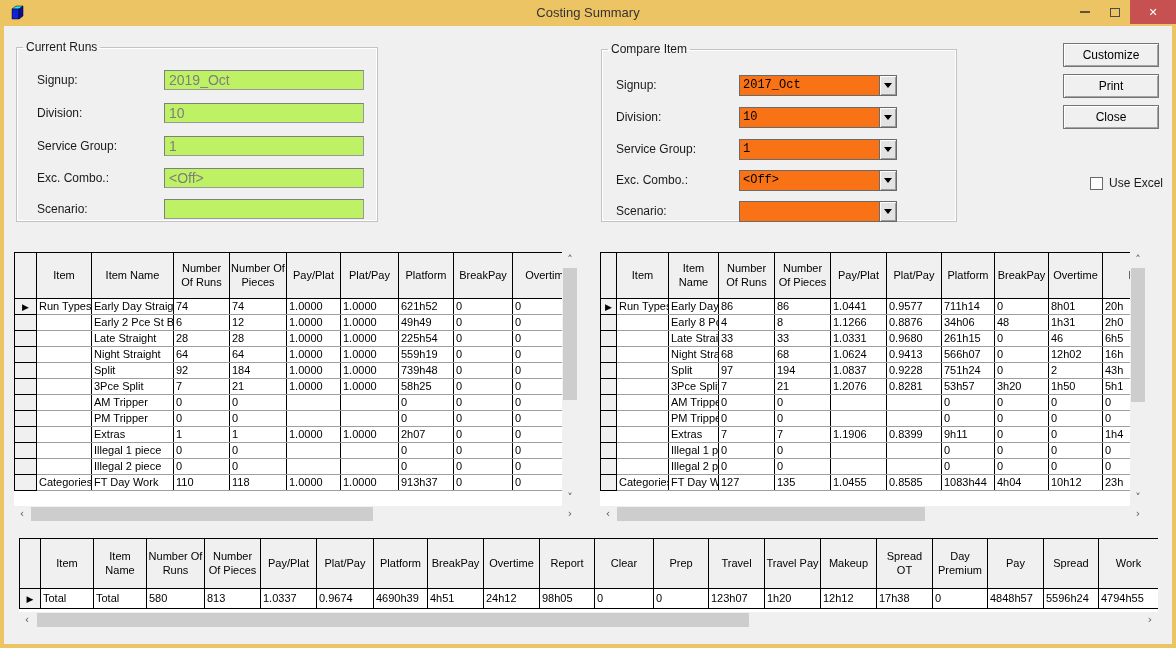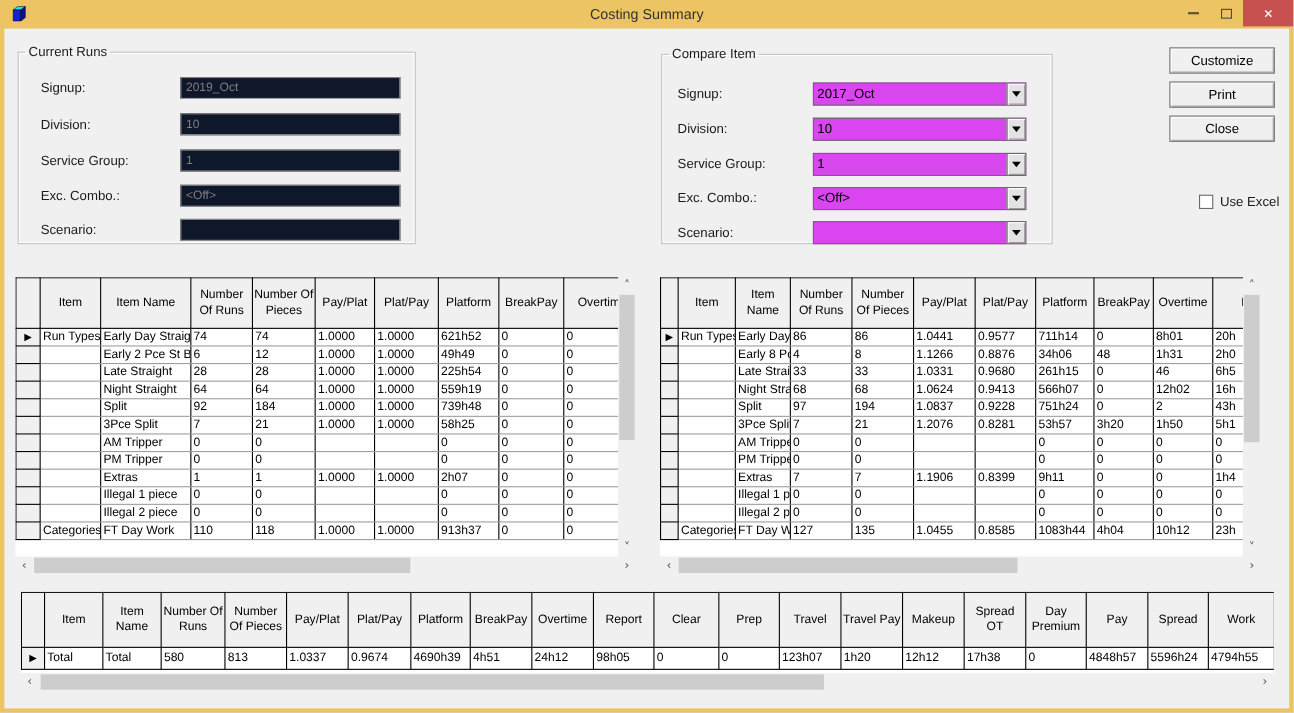--- a/index.html
+++ b/index.html
@@ -18,22 +18,22 @@
   .dash{width:10px;height:2px;background:#5d5537;}
   .maxbox{width:10px;height:9px;border:1.5px solid #4a4a4a;background:transparent;}
 
   
   .client{position:absolute;left:4px;top:26px;right:4px;bottom:4px;background:#f0f0f0;}
 
   fieldset.group{position:absolute;border:1px solid #c3c3c3;border-radius:0;margin:0;padding:0;background:#f0f0f0;box-shadow:inset 0 0 0 1px #ffffff;}
   fieldset.group legend{font-size:12px;color:#1a1a1a;margin-left:6px;padding:0 3px;}
   .field-row{position:absolute;height:21px;}
   .field-label{position:absolute;left:0;top:3px;font-size:12px;color:#1a1a1a;white-space:nowrap;}
-  .textbox{position:absolute;width:200px;height:20px;background:#0f172a;border:1px solid #999;border-top-color:#7f7f7f;border-left-color:#7f7f7f;color:#7e7e7e;font-size:11px;line-height:18px;padding:0 4px;overflow:hidden;}
-  .combo{position:absolute;width:194px;height:21px;background:#d946ef;border:1px solid #6a6a6a;display:flex;}
+  .textbox{position:absolute;width:200px;height:20px;background:#bef264;border:1px solid #999;border-top-color:#7f7f7f;border-left-color:#7f7f7f;color:#7e7e7e;font-size:14px;line-height:18px;padding:0 4px;overflow:hidden;}
+  .combo{position:absolute;width:158px;height:21px;background:#f97316;border:1px solid #6a6a6a;display:flex;font-family:Liberation Mono, monospace;}
   .combo-text{flex:1;font-size:12px;line-height:19px;padding:0 3px;color:#000;white-space:nowrap;overflow:hidden;}
   .combo-text.hl{background:#2f8be4;color:#fff;margin-top:38px;}
   .combo-btn{width:17px;height:19px;background:#e3e3e3;border-left:1px solid #6a6a6a;box-shadow:inset 1px 1px 0 #fff,inset -1px -1px 0 #9b9b9b;display:flex;align-items:center;justify-content:center;}
   .tri-down{width:0;height:0;border-left:4px solid transparent;border-right:4px solid transparent;border-top:5px solid #000;}
 
   .side-btn{position:absolute;left:1059px;width:96px;height:24px;background:#f0f0f0;border:1px solid #747474;box-shadow:inset 1px 1px 0 #ffffff,inset -1px -1px 0 #a5a5a5;font-size:12px;color:#000;text-align:center;line-height:22px;}
   .use-excel{position:absolute;left:1086px;top:150px;height:14px;display:flex;align-items:center;}
   .checkbox{width:13px;height:13px;background:#fff;border:1px solid #6a6a6a;display:inline-block;}
   .use-excel .cb-label{font-size:12px;margin-left:6px;color:#1a1a1a;}
 

